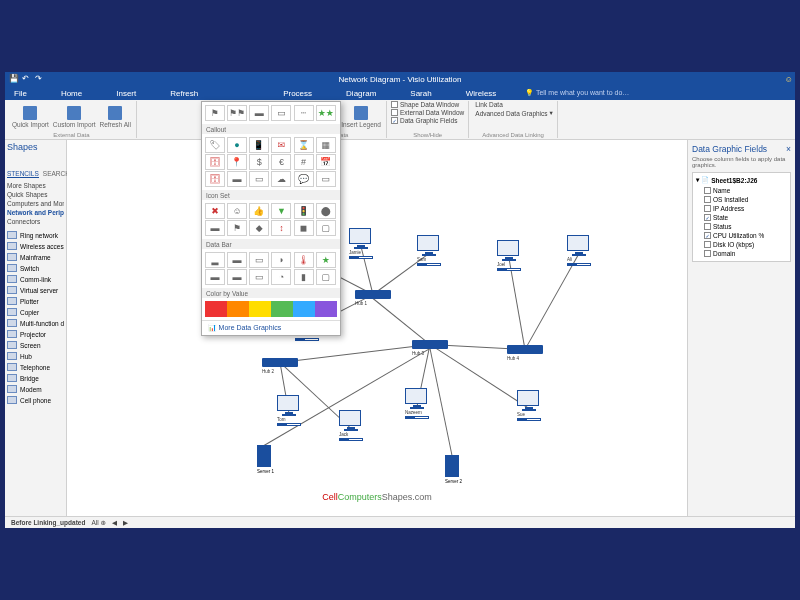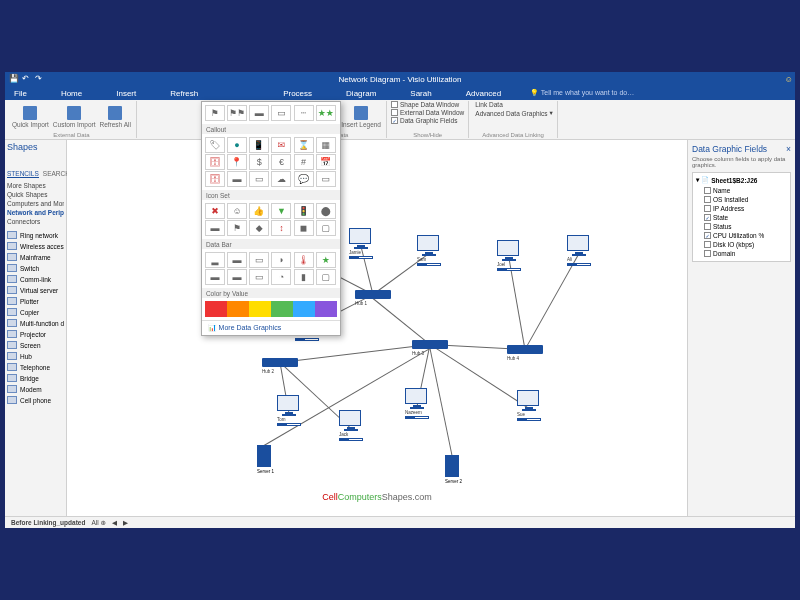--- a/index.html
+++ b/index.html
@@ -79,21 +79,21 @@
 
   <div class="menubar">
     <span class="tab">File</span>
     <span class="tab">Home</span>
     <span class="tab">Insert</span>
     <span class="tab">Refresh</span>
     <span class="tab active">Data</span>
     <span class="tab">Process</span>
     <span class="tab">Diagram</span>
     <span class="tab">Sarah</span>
-    <span class="tab">Advanced</span>
+    <span class="tab">Wireless</span>
     <span class="tell-me">💡 <span>Tell me what you want to do…</span></span>
   </div>
 
   <div class="ribbon">
     <div class="ribbon-group">
       <div class="rg-content">
         <div class="rg-btn">
             <div class="ico"></div>
             <span>Quick
 Import</span>

